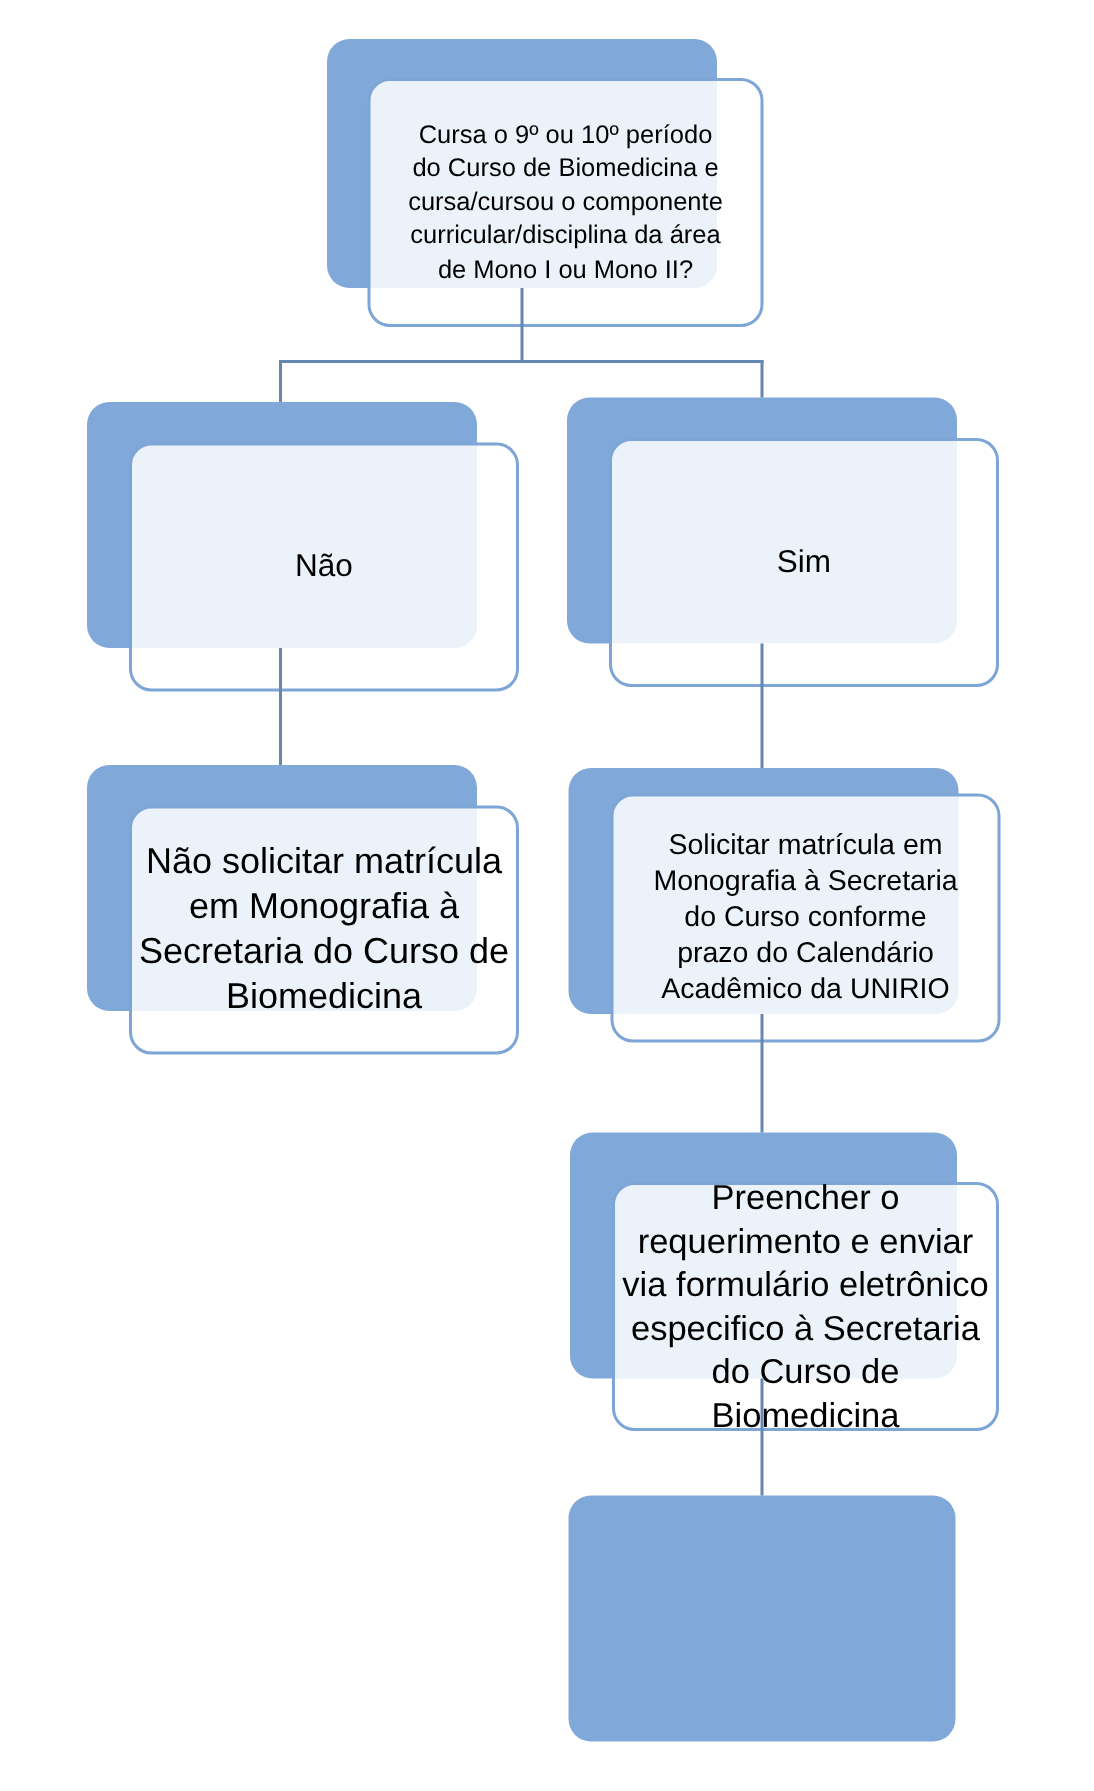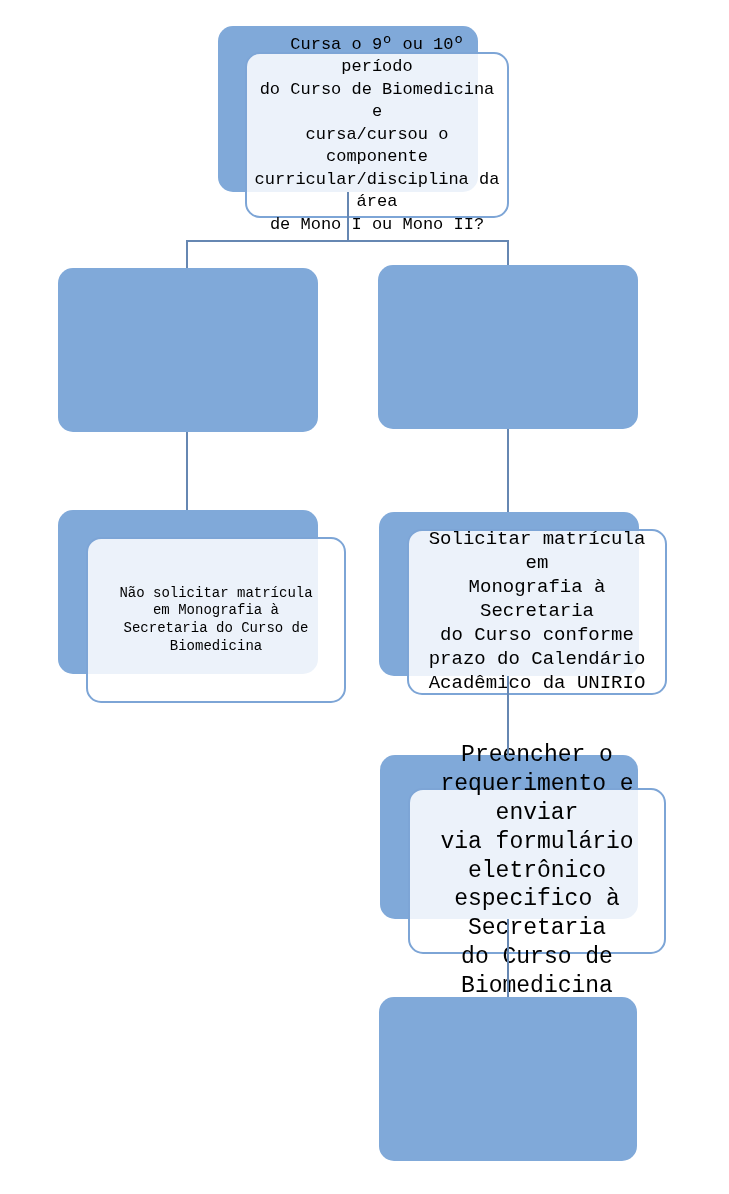--- a/index.html
+++ b/index.html
@@ -7,21 +7,21 @@
     --shape-fill:#80a9d9;
     --shape-border:#7da5d6;
     --overlay-tint:#edf2f9;
     --connector:#6687b2;
     --text-color:#000000;
   }
   html,body{margin:0;padding:0;background:var(--background);}
   .canvas{
     position:relative;width:729px;height:1194px;overflow:hidden;
     background:var(--background);
-    font-family:Liberation Mono, monospace;color:var(--text-color);
+    font-family:Liberation Sans, sans-serif;color:var(--text-color);
   }
   .back{
     position:absolute;z-index:1;
     background:var(--shape-fill);
     border-radius:15px;
   }
   .front{
     position:absolute;z-index:2;box-sizing:border-box;
     background:rgba(255,255,255,0.85);
     border:2px solid var(--shape-border);
@@ -33,21 +33,21 @@
   .connector{position:absolute;z-index:3;background:var(--connector);}
 
   
   #q-back   {left:218px;top:26px; width:260px;height:166px;}
   #q-front  {left:245px;top:52px; width:264px;height:166px;font-size:17px;line-height:1.32;}
   #no-back  {left:58px; top:268px;width:260px;height:164px;}
   #no-front {left:86px; top:295px;width:260px;height:166px;font-size:21px;}
   #yes-back {left:378px;top:265px;width:260px;height:164px;}
   #yes-front{left:406px;top:292px;width:260px;height:166px;font-size:21px;}
   #noout-back  {left:58px; top:510px;width:260px;height:164px;}
-  #noout-front {left:86px; top:537px;width:260px;height:166px;font-size:14px;line-height:1.26;}
+  #noout-front {left:86px; top:537px;width:260px;height:166px;font-size:24px;line-height:1.26;}
   #yes1-back {left:379px;top:512px;width:260px;height:164px;}
   #yes1-front{left:407px;top:529px;width:260px;height:166px;font-size:19px;line-height:1.26;}
   #yes2-back {left:380px;top:755px;width:258px;height:164px;}
   #yes2-front{left:408px;top:788px;width:258px;height:166px;font-size:23px;line-height:1.26;}
   #yes3-back {left:379px;top:997px;width:258px;height:164px;}
   #yes3-front{left:407px;top:1024px;width:258px;height:164px;font-size:19px;line-height:1.26;}
 
   
   #c-root     {left:347px;top:192px;width:2px;  height:49px;}
   #c-split    {left:186px;top:240px;width:323px;height:2px;}
@@ -75,22 +75,28 @@
   <div class="back" id="q-back"></div>
   <div class="front" id="q-front">
     <span class="txt">Cursa o 9º ou 10º período
 do Curso de Biomedicina e
 cursa/cursou o componente
 curricular/disciplina da área
 de Mono I ou Mono II?</span>
   </div>
 
   <div class="back" id="no-back"></div>
+  <div class="front" id="no-front">
+    <span class="txt">Não</span>
+  </div>
 
   <div class="back" id="yes-back"></div>
+  <div class="front" id="yes-front">
+    <span class="txt">Sim</span>
+  </div>
 
   <div class="back" id="noout-back"></div>
   <div class="front" id="noout-front">
     <span class="txt">Não solicitar matrícula
 em Monografia à
 Secretaria do Curso de
 Biomedicina</span>
   </div>
 
   <div class="back" id="yes1-back"></div>

